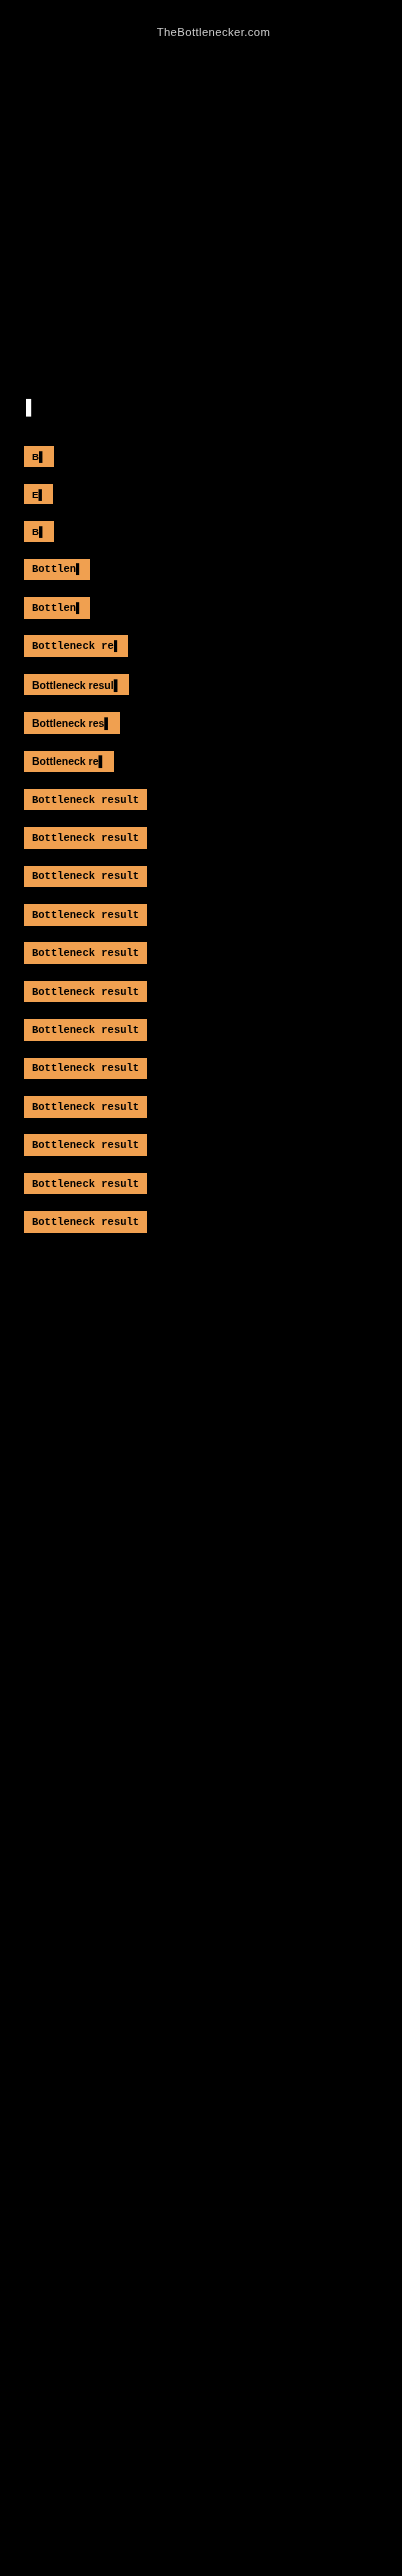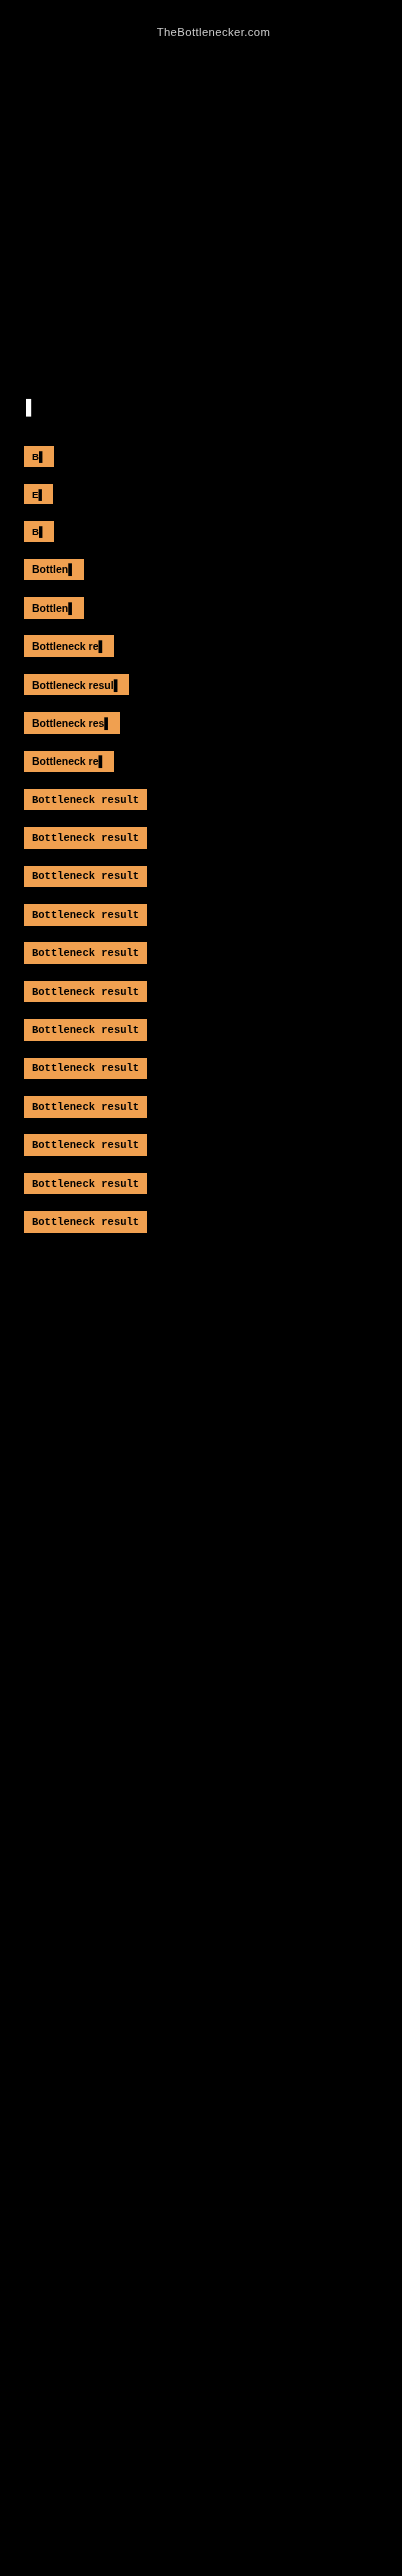--- a/index.html
+++ b/index.html
@@ -45,21 +45,21 @@
       color: #000;
       font-size: 10.5px;
       font-weight: bold;
       padding: 4.8px 8px;
       white-space: nowrap;
       display: inline-block;
       min-width: 64px;
     }
 
     .bottleneck-label.short { min-width: 24px; max-width: 40px; font-size: 9.7px; }
-    .bottleneck-label.medium { min-width: 48px; }
+    .bottleneck-label.medium { min-width: 48px; font-family: Liberation Mono, monospace; }
     .bottleneck-label.long { min-width: 89px; }
     .bottleneck-label.full { min-width: 109px; font-family: Liberation Mono, monospace; }
 
     .rows-container {
       padding-top: 8px;
     }
   </style>
 </head>
 <body>
 

